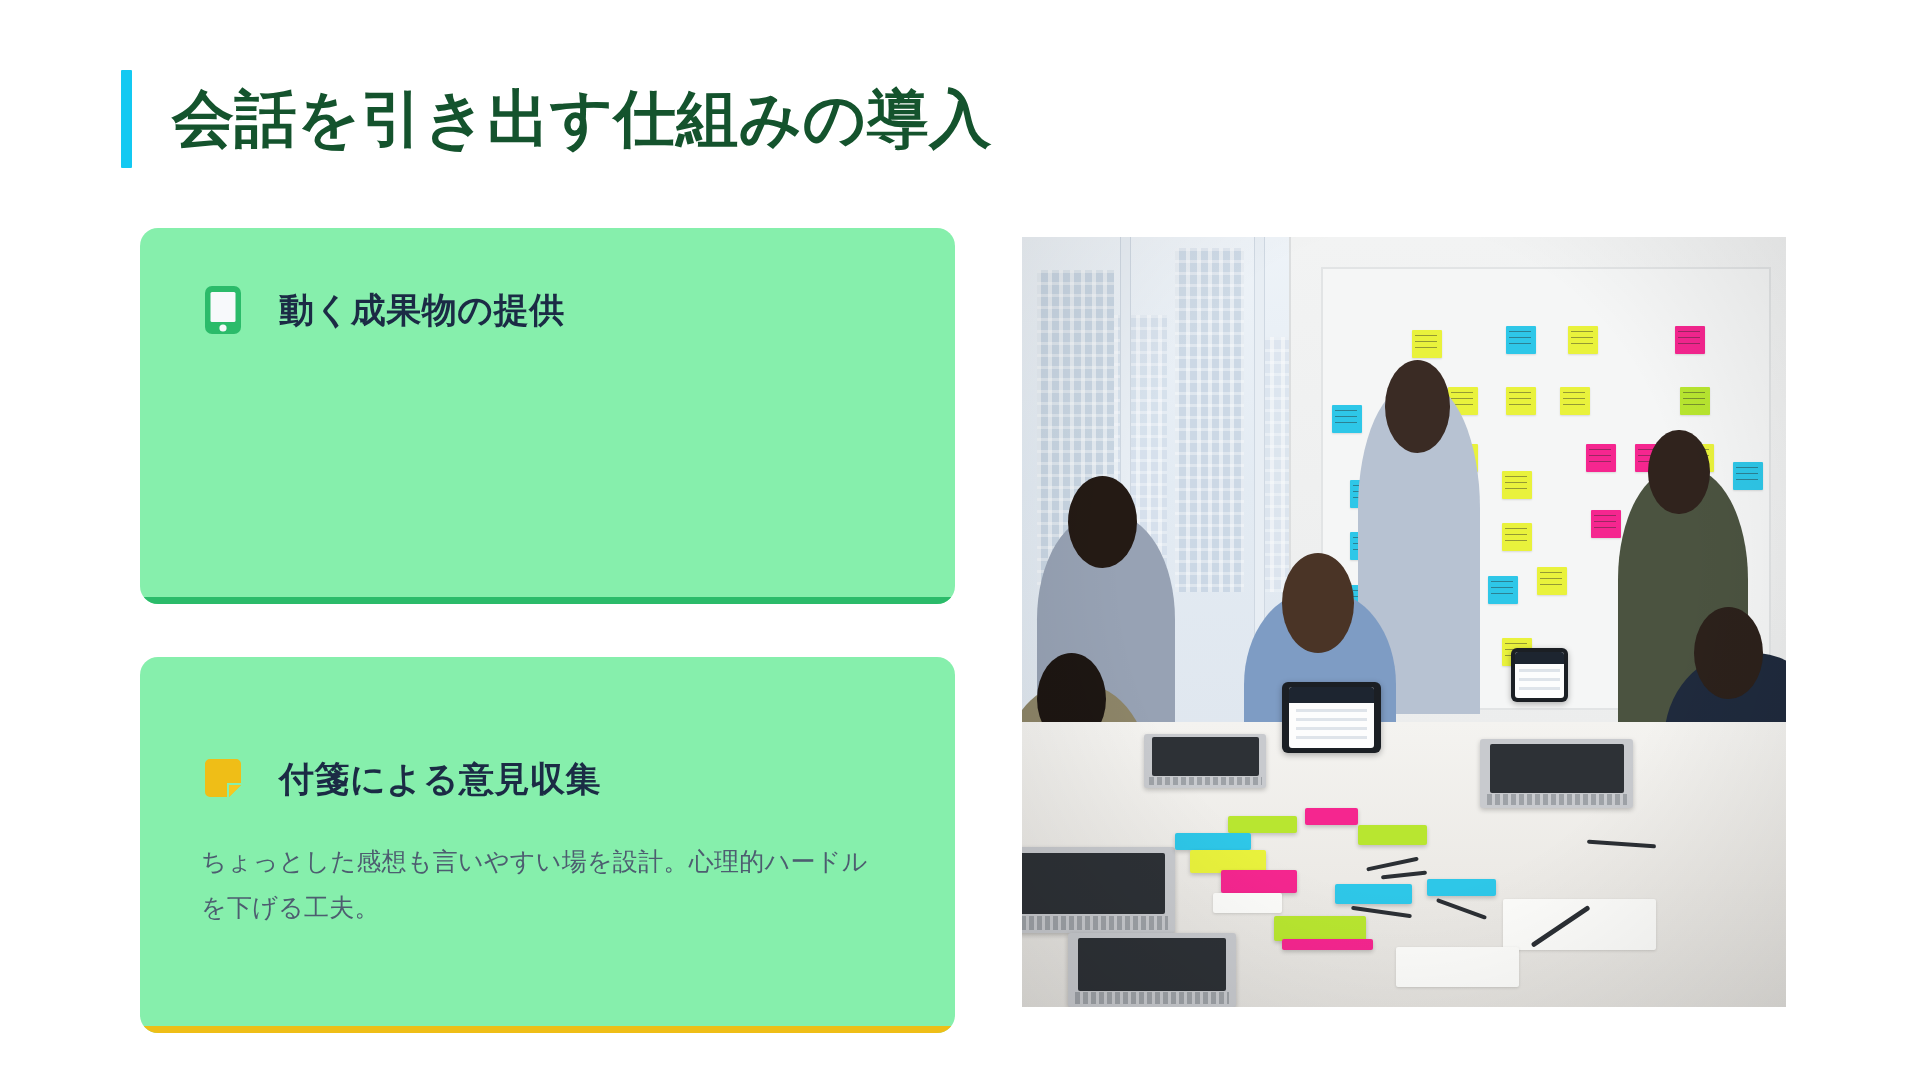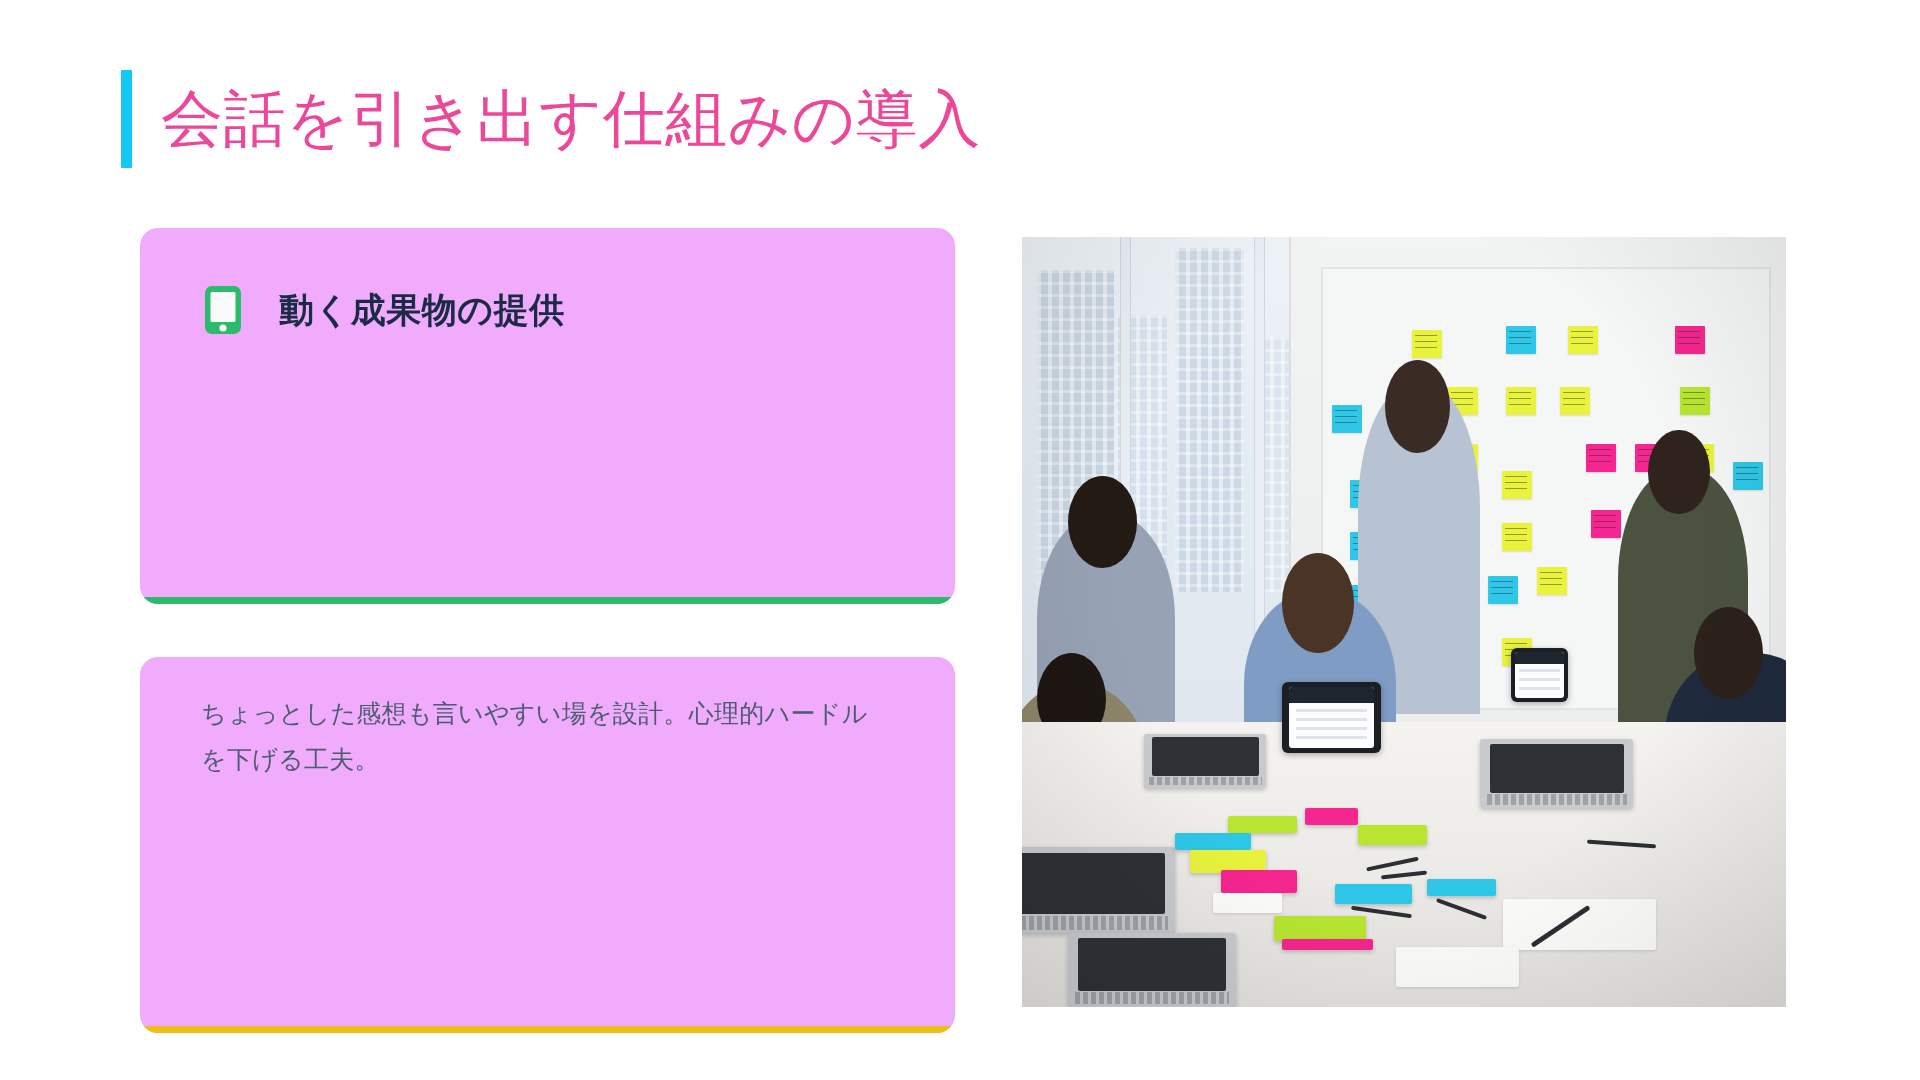--- a/index.html
+++ b/index.html
@@ -25,38 +25,38 @@
     height: 98px;
   }
   .title-accent-bar {
     width: 11px;
     background: #13C9F2;
     flex: 0 0 auto;
     border-radius: 1px;
   }
   .slide-title {
     font-size: 62px;
-    font-weight: 400;
-    color: #ec4899;
+    font-weight: 700;
+    color: #14532d;
     line-height: 98px;
-    margin-left: 29px;
+    margin-left: 40px;
     letter-spacing: 0.5px;
     white-space: nowrap;
   }
 
   
   .cards-column {
     position: absolute;
     left: 140px;
     top: 228px;
     width: 815px;
   }
   .feature-card {
     position: relative;
-    background: #f0abfc;
+    background: #86efac;
     border-radius: 18px;
     box-sizing: border-box;
     overflow: hidden;
   }
   .feature-card.card-1 { height: 376px; }
   .feature-card.card-2 { height: 376px; margin-top: 53px; }
 
   .card-accent {
     position: absolute;
     left: 0;
@@ -213,20 +213,30 @@
           <rect x="7.5" y="8" width="25" height="30" rx="1.5" ry="1.5" fill="#F7F9FB"></rect>
           <circle cx="20" cy="44" r="3.6" fill="#F7F9FB"></circle>
         </svg>
       </span>
       <div class="card-title">動く成果物の提供</div>
     </div>
     <div class="card-accent"></div>
   </div>
 
   <div class="feature-card card-2">
+    <div class="card-head">
+      <span class="card-icon">
+        <svg width="46" height="46" viewBox="0 0 46 46" aria-hidden="true">
+          <path d="M5 8a5 5 0 0 1 5-5h26a5 5 0 0 1 5 5v19H27v14H10a5 5 0 0 1-5-5z" fill="#EFBE17"></path>
+          <path d="M29 41V29h12z" fill="#EFBE17"></path>
+          <path d="M29 41V29h12z" fill="#F7C81F"></path>
+        </svg>
+      </span>
+      <div class="card-title">付箋による意見収集</div>
+    </div>
     <div class="card-body">ちょっとした感想も言いやすい場を設計。心理的ハードルを下げる工夫。</div>
     <div class="card-accent"></div>
   </div>
 
 </div>
 
 <div class="photo-frame">
   <div class="photo-scene">
 
     <div class="bg-sky">

